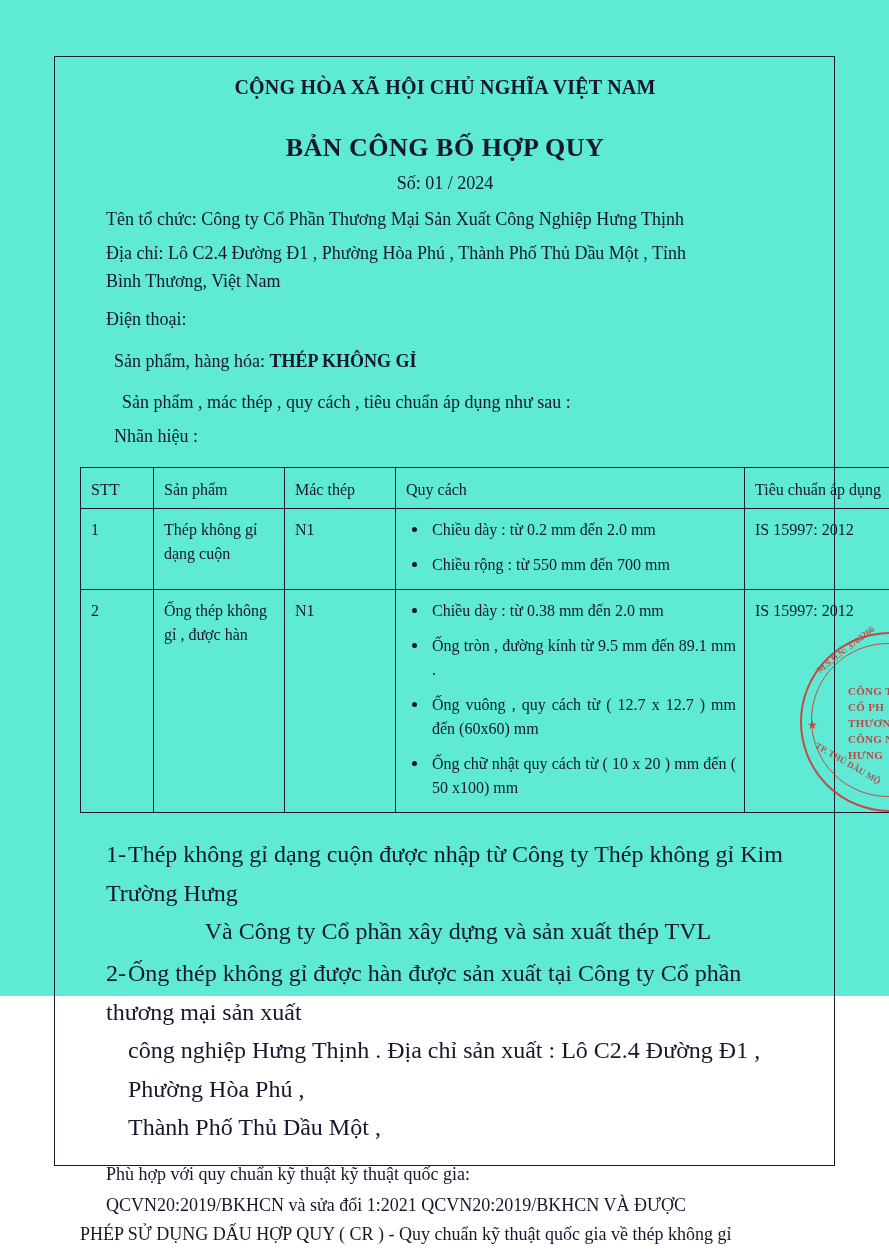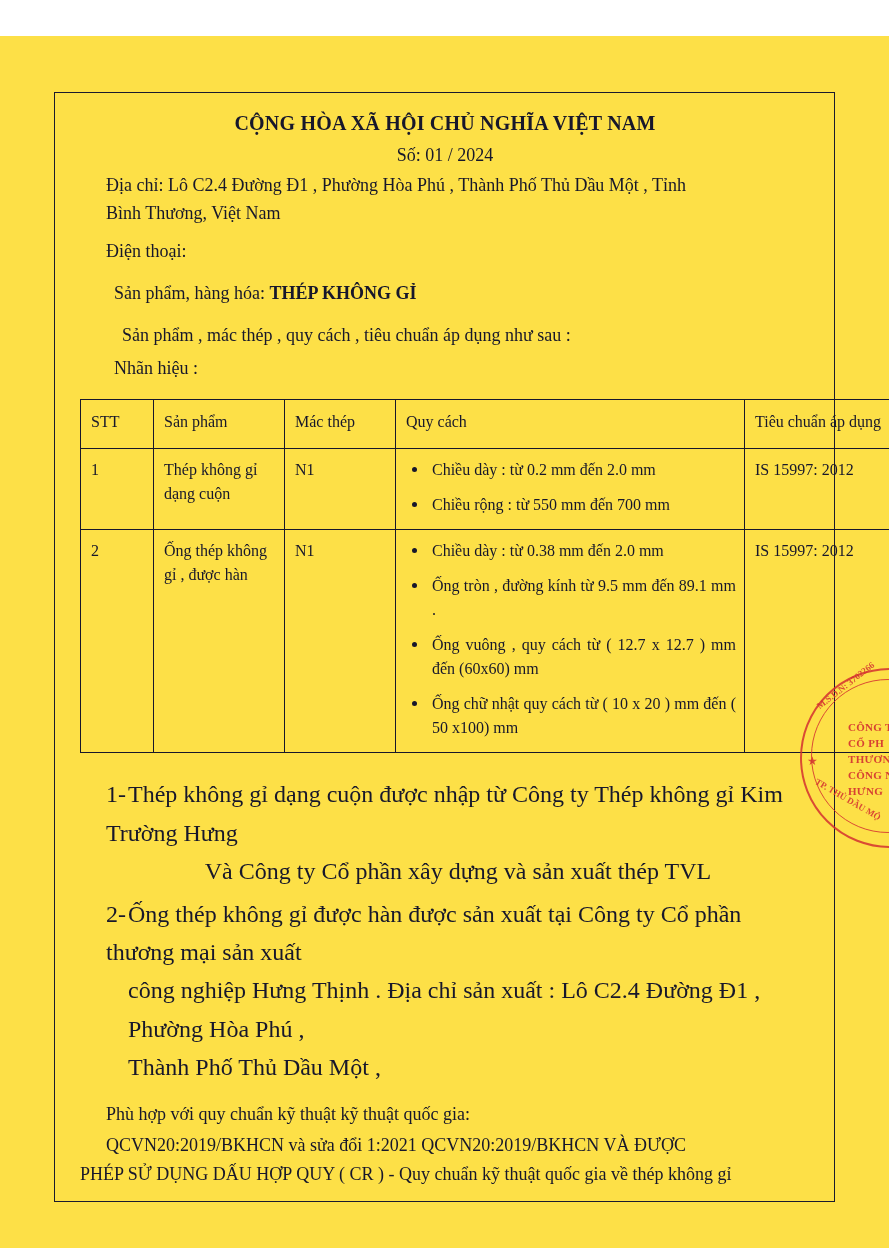--- a/index.html
+++ b/index.html
@@ -13,23 +13,22 @@
     position: relative;
     font-family: "Liberation Serif", serif;
     color: #14131a;
     overflow: hidden;
   }
 
   .page {
     position: absolute;
     left: 0; top: 0;
     width: 889px;
-    height: 1212px;
-    background: #fde047;
-    margin-top: 36px;
+    height: 996px;
+    background: #5eead4;
   }
 
   
   .sheet-border {
     position: absolute;
     left: 54px;
     top: 56px;
     width: 781px;
     height: 1110px;
     border: 1px solid #1a1a2e;
@@ -101,21 +100,21 @@
     vertical-align: top;
     padding: 9px 8px 12px 10px;
     font-size: 16px;
     line-height: 1.5;
     font-weight: normal;
     text-align: left;
     color: #17172b;
   }
   table.spec th {
     padding-top: 10px;
-    padding-bottom: 14px;
+    padding-bottom: 6px;
   }
   .col-stt  { width: 54px; text-align: center; }
   .col-prod { width: 112px; }
   .col-mac  { width: 92px; text-align: center; }
   .col-quy  { width: 330px; }
   .col-tc   { width: 158px; }
 
   td.c-stt { text-align: center; }
   td.c-mac { text-align: center; }
 
@@ -241,22 +240,24 @@
 </head>
 <body>
 
 <div class="page">
   <div class="sheet-border"></div>
 
   <div class="content">
 
     <div class="center national-title">CỘNG HÒA XÃ HỘI CHỦ NGHĨA VIỆT NAM</div>
 
+    <div class="center doc-title">BẢN CÔNG BỐ HỢP QUY</div>
     <div class="center doc-number">Số: 01 / 2024</div>
 
+    <div class="para indent-1">Tên tổ chức: Công ty Cổ Phần Thương Mại Sản Xuất Công Nghiệp Hưng Thịnh</div>
     <div class="para indent-1" style="margin-top:6px;">Địa chỉ: Lô C2.4 Đường Đ1 , Phường Hòa Phú , Thành Phố Thủ Dầu Một , Tỉnh</div>
     <div class="para indent-1" style="margin-top:0;">Bình Thương, Việt Nam</div>
     <div class="para indent-1" style="margin-top:10px;">Điện thoại:</div>
 
     <div class="para indent-2" style="margin-top:14px;">
       <span>Sản phẩm, hàng hóa:</span>
       <span class="bold">THÉP KHÔNG GỈ</span>
     </div>
     <div class="para indent-3" style="margin-top:14px;">Sản phẩm , mác thép , quy cách , tiêu chuẩn áp dụng như sau :</div>
     <div class="para indent-2" style="margin-top:6px;">Nhãn hiệu :</div>

